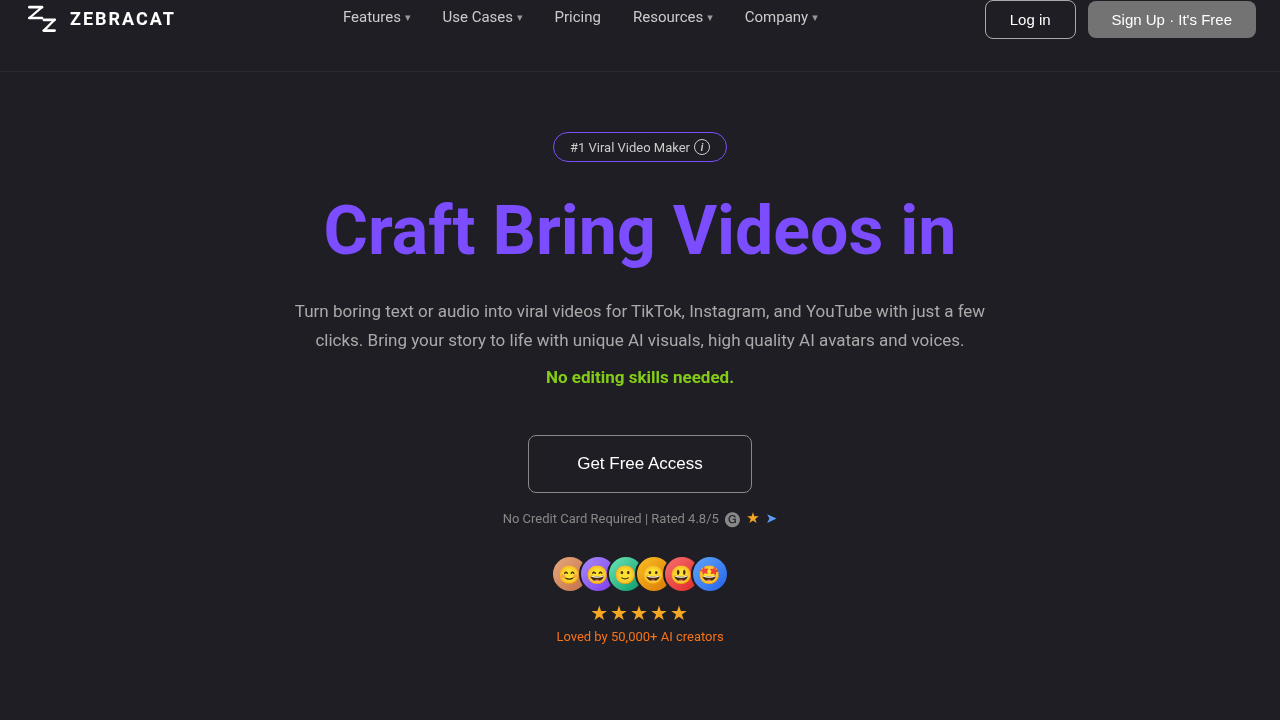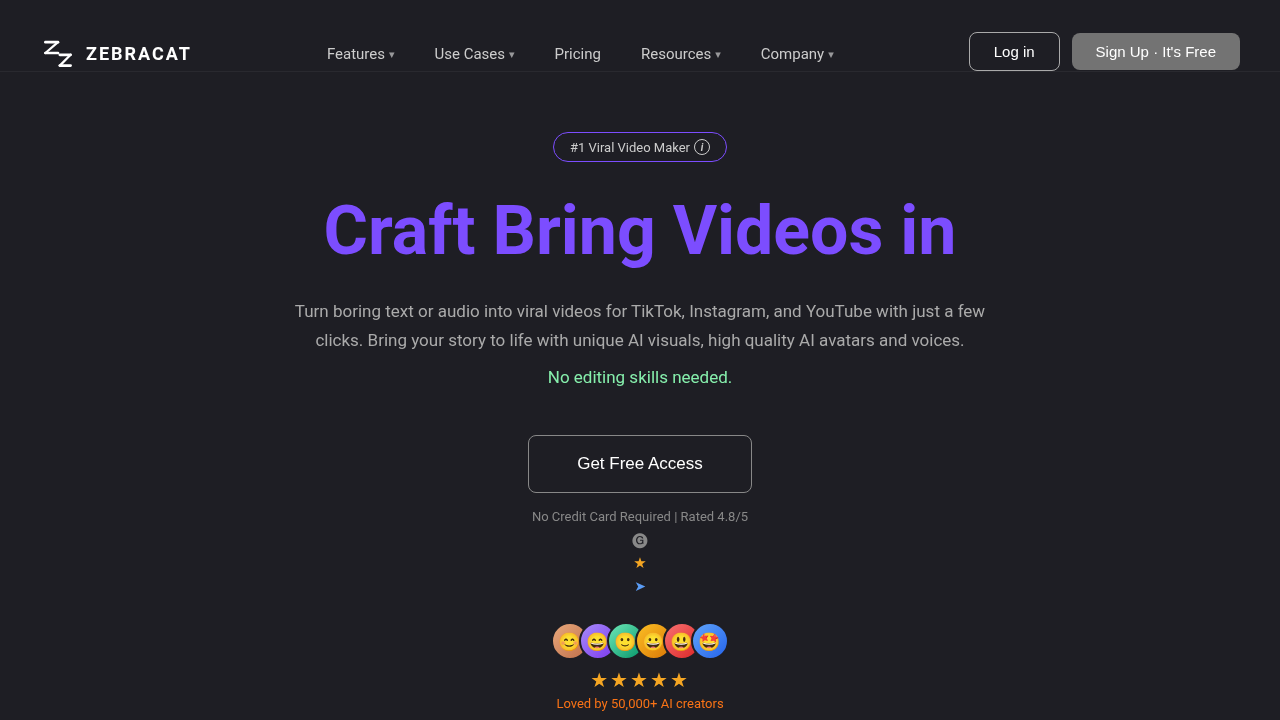--- a/index.html
+++ b/index.html
@@ -13,23 +13,23 @@
       color: #ffffff;
       font-family: -apple-system, BlinkMacSystemFont, 'Segoe UI', Roboto, sans-serif;
       min-height: 720px;
       width: 1280px;
       overflow-x: hidden;
     }
 
     
     nav {
       display: flex;
-      align-items: flex-end;
+      align-items: flex-start;
       justify-content: space-between;
-      padding: 0 40px;
+      padding: 0 24px;
       height: 72px;
       background-color: #1e1e24;
       border-bottom: 1px solid rgba(255,255,255,0.05);
     }
 
     .nav-logo {
       display: flex;
       align-items: center;
       gap: 10px;
       cursor: pointer;
@@ -43,21 +43,20 @@
     .logo-text {
       font-size: 18px;
       font-weight: 700;
       letter-spacing: 2px;
       color: #ffffff;
     }
 
     .nav-links {
       display: flex;
       align-items: center;
-      gap: 8px;
     }
 
     .nav-link {
       display: flex;
       align-items: center;
       gap: 4px;
       padding: 8px 16px;
       color: #cccccc;
       font-size: 15px;
       cursor: pointer;
@@ -145,22 +144,22 @@
 
     .hero-description {
       font-size: 17px;
       color: #aaaaaa;
       line-height: 1.7;
       max-width: 720px;
       margin-bottom: 8px;
     }
 
     .hero-description strong {
-      color: #86efac;
-      font-weight: 400;
+      color: #84cc16;
+      font-weight: 700;
     }
 
     .hero-cta {
       margin-top: 36px;
     }
 
     .btn-free-access {
       display: inline-block;
       padding: 18px 48px;
       border: 1.5px solid #888888;
@@ -172,21 +171,20 @@
       cursor: pointer;
     }
 
     .hero-subcopy {
       margin-top: 16px;
       font-size: 13px;
       color: #888888;
       display: flex;
       align-items: center;
       gap: 6px;
-      flex-direction: column;
     }
 
     .icon-g {
       display: inline-block;
       font-size: 15px;
     }
 
     .icon-star {
       color: #f5a623;
       font-size: 15px;

